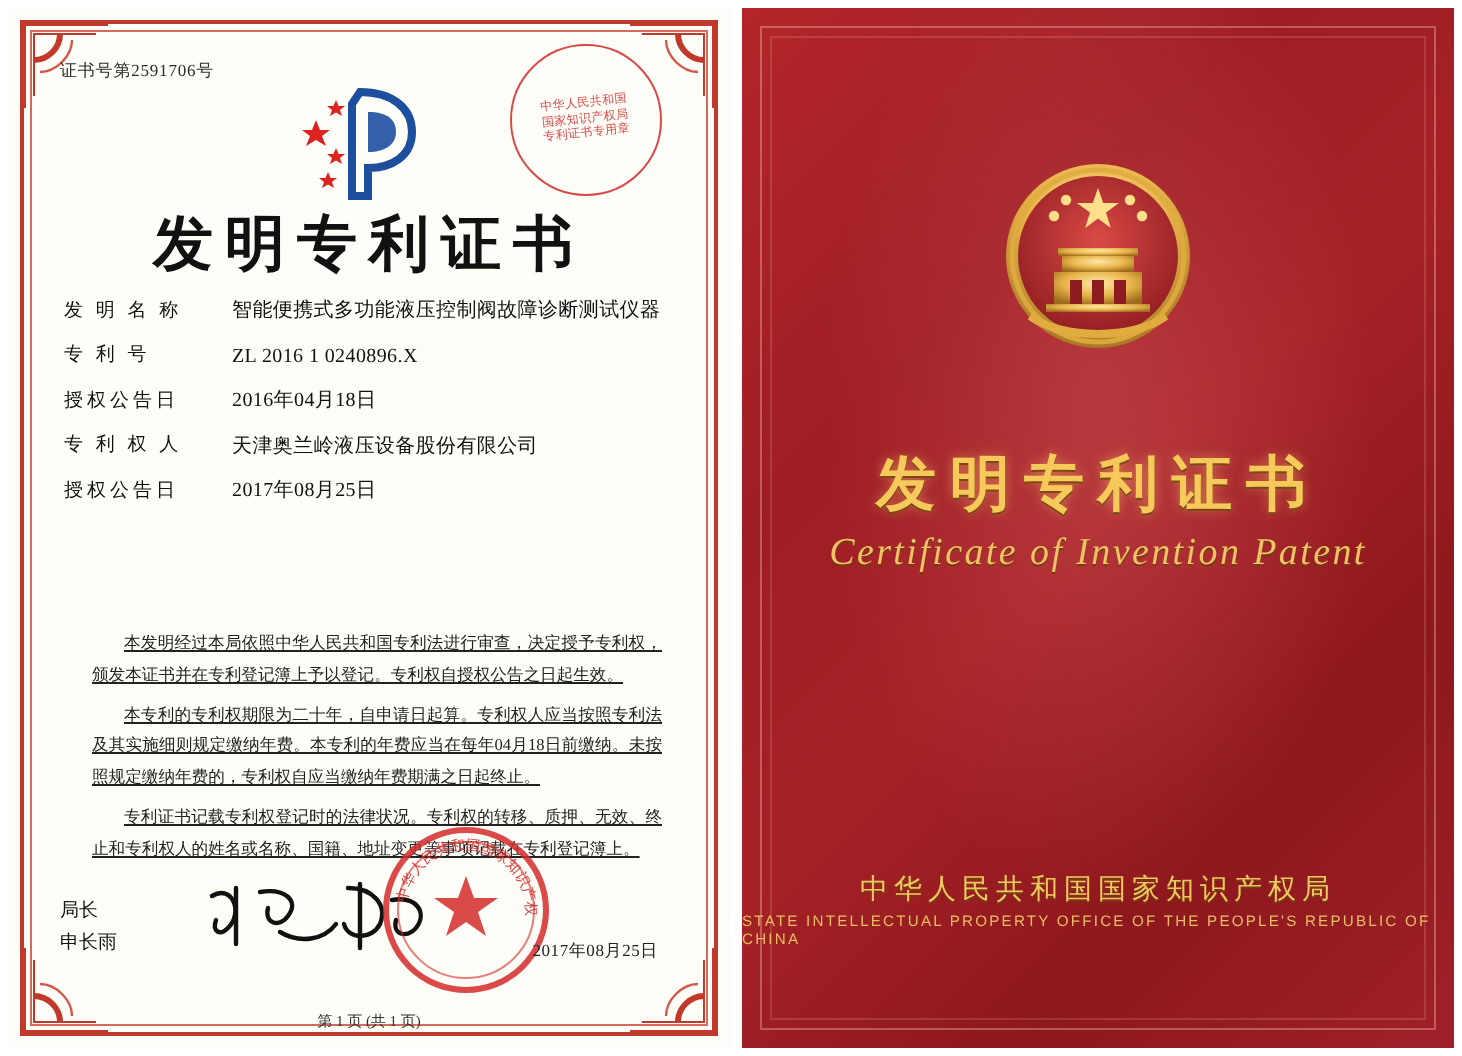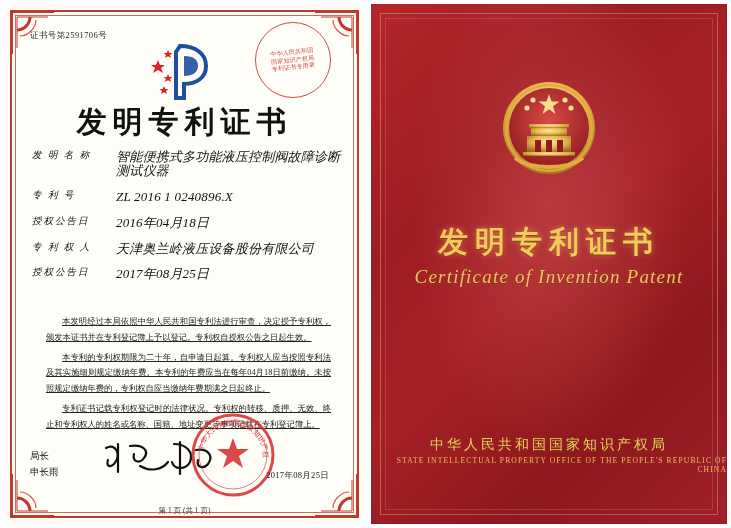--- a/index.html
+++ b/index.html
@@ -26,23 +26,23 @@
   .top-seal .sealtxt{font-size:6px;line-height:1.25;text-align:center;transform:rotate(-6deg);
             letter-spacing:.2px;}
 
   .logo{position:absolute;top:40px;left:140px;width:72px;height:56px;}
 
   .cert-title{position:absolute;top:98px;left:0;right:0;text-align:center;
               font-size:30px;font-weight:bold;color:#111;letter-spacing:6px;
               font-family:"DejaVu Sans","Liberation Sans",sans-serif;}
 
   .fields{position:absolute;top:146px;left:28px;right:24px;font-size:9.5px;color:#1a1a1a;line-height:1.1;}
-  .frow{display:flex;align-items:flex-start;margin-bottom:11.5px;font-style:italic;}
+  .frow{display:flex;align-items:flex-end;margin-bottom:11.5px;}
   .flabel{width:84px;flex:0 0 84px;letter-spacing:2px;font-size:9.5px;color:#111;}
-  .fvalue{flex:1;font-size:13px;color:#111;letter-spacing:.2px;}
+  .fvalue{flex:1;font-size:10px;color:#111;letter-spacing:.2px;}
 
   .body-text{position:absolute;top:310px;left:42px;right:34px;font-size:8.3px;line-height:1.9;
              color:#222;text-align:justify;text-decoration:underline;}
   .body-text p{margin:0 0 4px 0;text-indent:16px;}
 
   .signblock{position:absolute;left:26px;bottom:44px;font-size:9.5px;color:#111;line-height:1.7;}
   .sign-scribble{position:absolute;left:96px;bottom:44px;width:120px;height:44px;}
 
   .bottom-seal{position:absolute;left:186px;bottom:26px;width:86px;height:86px;}
   .date-line{position:absolute;right:36px;bottom:42px;font-size:8.5px;color:#222;letter-spacing:.3px;}
@@ -66,23 +66,23 @@
                font-family:"DejaVu Sans","Liberation Sans",sans-serif;}
   .cover-sub{position:absolute;top:262px;left:0;right:0;text-align:center;
              font-size:19px;letter-spacing:1.2px;color:#f0c165;
              font-family:"Liberation Serif",serif;font-style:italic;
              text-shadow:0 1px 0 #6f3f0c;}
 
   .cover-org{position:absolute;bottom:70px;left:0;right:0;text-align:center;
              font-size:14px;letter-spacing:3px;color:#f3c75f;
              font-family:"DejaVu Sans","Liberation Sans",sans-serif;
              text-shadow:0 1px 0 #70400e;}
-  .cover-org-en{position:absolute;bottom:50px;left:0;right:0;text-align:right;
+  .cover-org-en{position:absolute;bottom:50px;left:0;right:0;text-align:left;
              font-size:7.6px;letter-spacing:1.1px;color:#e9bd62;
-             font-family:Liberation Serif, serif;}
+             font-family:Liberation Sans, sans-serif;}
 </style>
 </head>
 <body>
 
 <div class="page">
 
   <div class="cert">
     <div class="frame-outer"></div>
     <div class="frame-inner"></div>
 

